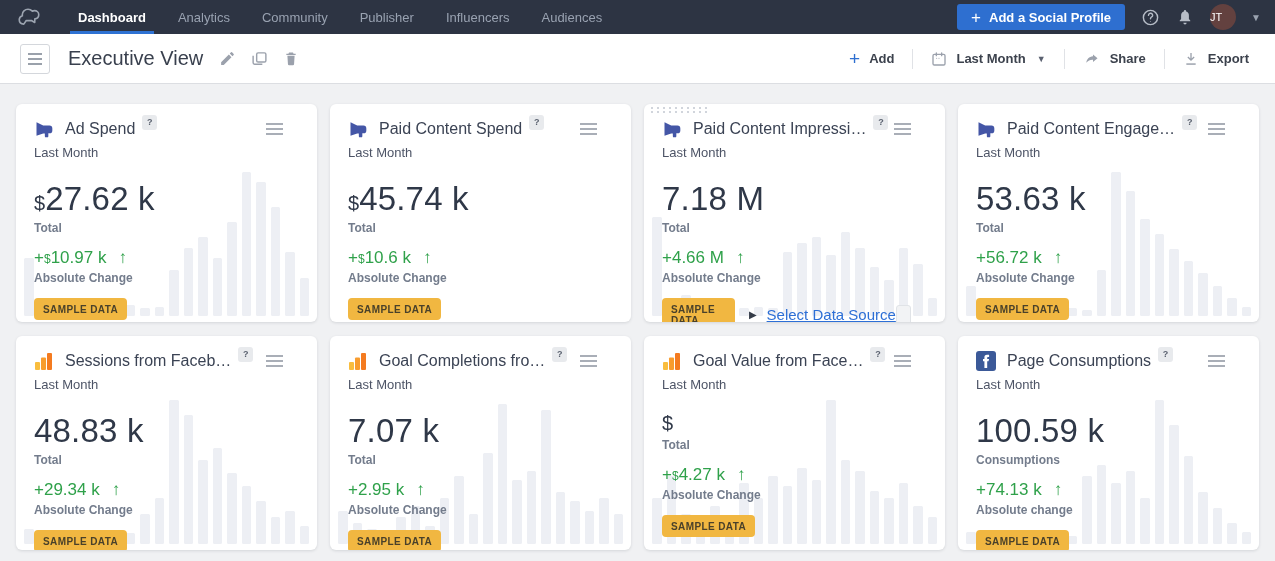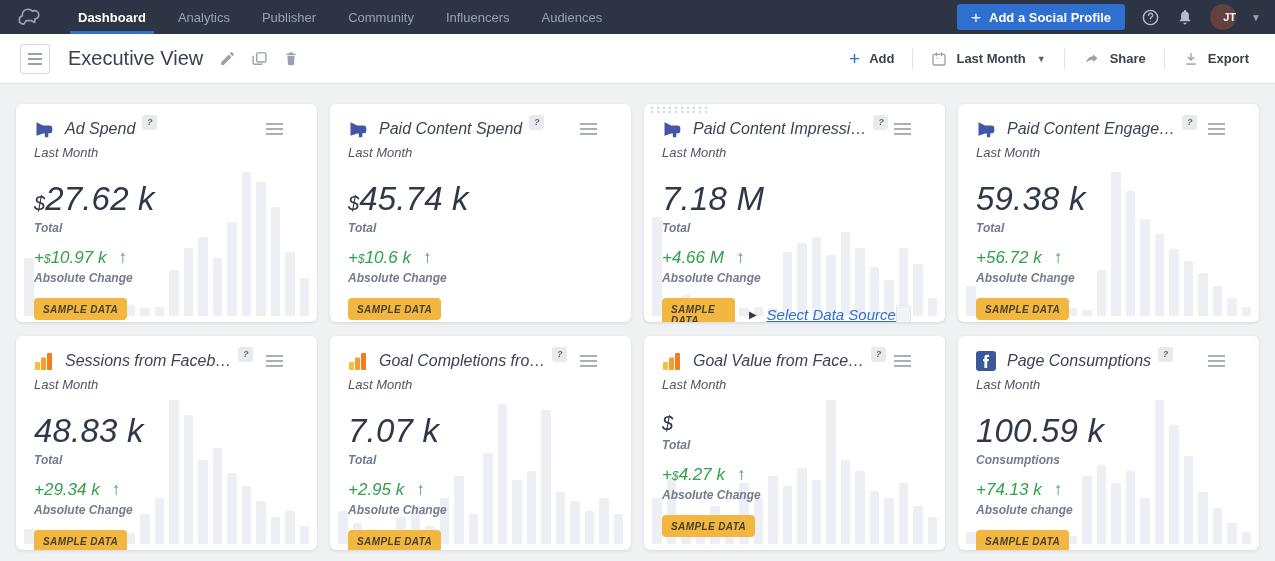--- a/index.html
+++ b/index.html
@@ -10,40 +10,40 @@
   .topnav { height: 34px; background: #2d3443; display: flex; align-items: stretch; padding: 0 14px 0 12px; }
   .logo { width: 34px; display: flex; align-items: center; justify-content: center; }
   .tabs { display: flex; align-items: stretch; margin-left: 16px; }
   .tab { position: relative; display: flex; align-items: center; padding: 0 16px; font-size: 13px; color: #99a2b1; cursor: pointer; }
   .tab.active { color: #ffffff; font-weight: bold; }
   .tab.active::after { content: ""; position: absolute; left: 8px; right: 8px; bottom: 0; height: 3px; background: #2e72d3; }
   .nav-right { margin-left: auto; display: flex; align-items: center; gap: 15px; }
   .add-profile-btn { height: 26px; background: #2e6fd0; border: none; border-radius: 3px; color: #fff; font-size: 13px; font-weight: bold; padding: 0 14px; display: flex; align-items: center; gap: 8px; cursor: pointer; font-family: inherit; }
   .add-profile-btn .plus { font-size: 17px; font-weight: normal; line-height: 1; }
   .nav-ico { width: 20px; height: 20px; display: flex; align-items: center; justify-content: center; cursor: pointer; }
-  .avatar { width: 26px; height: 26px; border-radius: 50%; background: #63413f; color: #fff; font-size: 11px; font-weight: bold; display: flex; align-items: center; justify-content: flex-end; cursor: pointer; }
+  .avatar { width: 26px; height: 26px; border-radius: 50%; background: #63413f; color: #fff; font-size: 11px; font-weight: normal; display: flex; align-items: center; justify-content: flex-start; cursor: pointer; }
   .caret { color: #9aa2af; font-size: 10px; cursor: pointer; }
 
   
   .toolbar { height: 50px; background: #ffffff; border-bottom: 1px solid #dcdee2; display: flex; align-items: center; padding: 0 22px 0 20px; }
   .burger-btn { width: 30px; height: 30px; border: 1px solid #d4d7dc; border-radius: 3px; background: #fff; display: flex; flex-direction: column; align-items: center; justify-content: center; gap: 3px; cursor: pointer; }
   .burger-btn i { display: block; width: 14px; height: 2px; background: #9aa1ab; }
   .view-title { font-size: 20px; font-weight: 500; color: #39404e; margin: 0 16px 0 18px; }
   .title-icons { display: flex; align-items: center; gap: 15px; }
   .title-icons svg { cursor: pointer; }
   .toolbar-right { margin-left: auto; display: flex; align-items: center; gap: 14px; }
   .tb-action { display: flex; align-items: center; gap: 9px; font-size: 13px; font-weight: bold; color: #3c424d; cursor: pointer; padding: 0 4px; }
   .tb-sep { width: 1px; height: 20px; background: #e0e2e6; }
   .tb-caret { font-size: 9px; color: #5a6170; margin-left: 2px; }
   .plus-blue { color: #2e6fd0; font-size: 19px; font-weight: normal; line-height: 1; }
 
   
   .content { padding: 20px 16px 0 16px; }
   .grid { display: grid; grid-template-columns: repeat(4, 1fr); grid-template-rows: 218px 214px; gap: 14px 13px; }
-  .card { position: relative; background: #fff; border-radius: 6px; box-shadow: 0 1px 3px rgba(40,50,66,.14); padding: 15px 34px 12px 18px; overflow: hidden; font-style: italic; }
+  .card { position: relative; background: #fff; border-radius: 6px; box-shadow: 0 1px 3px rgba(40,50,66,.14); padding: 15px 34px 12px 18px; overflow: hidden; }
   .bars { position: absolute; left: 8px; right: 8px; bottom: 6px; height: 152px; display: flex; align-items: flex-end; gap: 5px; z-index: 0; }
   .bar { flex: 1; background: #edeff4; border-radius: 1.5px; }
   .card-inner { position: relative; z-index: 1; }
   .card-head { display: flex; align-items: center; }
   .card-icon { width: 20px; height: 20px; margin-right: 11px; flex: 0 0 auto; display: flex; align-items: center; justify-content: center; }
   .card-title { font-size: 16px; color: #3b4354; font-weight: 500; white-space: nowrap; }
   .help-badge { margin-left: 7px; width: 15px; height: 15px; border-radius: 3px; background: #e8eaed; color: #5b6270; font-size: 9px; font-weight: bold; display: flex; align-items: center; justify-content: center; position: relative; top: -7px; cursor: pointer; flex: 0 0 auto; }
   .card-menu { margin-left: auto; display: flex; flex-direction: column; gap: 3px; cursor: pointer; padding: 3px 0; flex: 0 0 auto; }
   .card-menu i { display: block; width: 17px; height: 2px; background: #a9aeb7; }
   .card-period { font-size: 13px; color: #4d5466; margin-top: 6px; }
@@ -75,24 +75,24 @@
     </svg>
   </div>
   <nav class="tabs" id="nav-tabs">
       <div class="tab active">
         <span>Dashboard</span>
       </div>
       <div class="tab">
         <span>Analytics</span>
       </div>
       <div class="tab">
+        <span>Community</span>
+      </div>
+      <div class="tab">
         <span>Publisher</span>
-      </div>
-      <div class="tab">
-        <span>Community</span>
       </div>
       <div class="tab">
         <span>Influencers</span>
       </div>
       <div class="tab">
         <span>Audiences</span>
       </div>
     </nav>
   <div class="nav-right">
     <button class="add-profile-btn">
@@ -381,21 +381,21 @@
         <span class="help-badge">?</span>
         <span class="card-menu">
               <i></i>
               <i></i>
               <i></i>
             </span>
       </div>
       <div class="card-period">Last Month</div>
       <div class="big-row">
         <span class="big-cur"></span>
-        <span class="big-val">59.38 k</span>
+        <span class="big-val">53.63 k</span>
       </div>
       <div class="val-label">Total</div>
       <div class="change-row">
         <span class="chg-sign">+</span>
         <span class="chg-cur"></span>
         <span class="chg-val">56.72 k</span>
         <span class="chg-arrow">↑</span>
       </div>
       <div class="chg-label">Absolute Change</div>
       <div class="badge-row">

